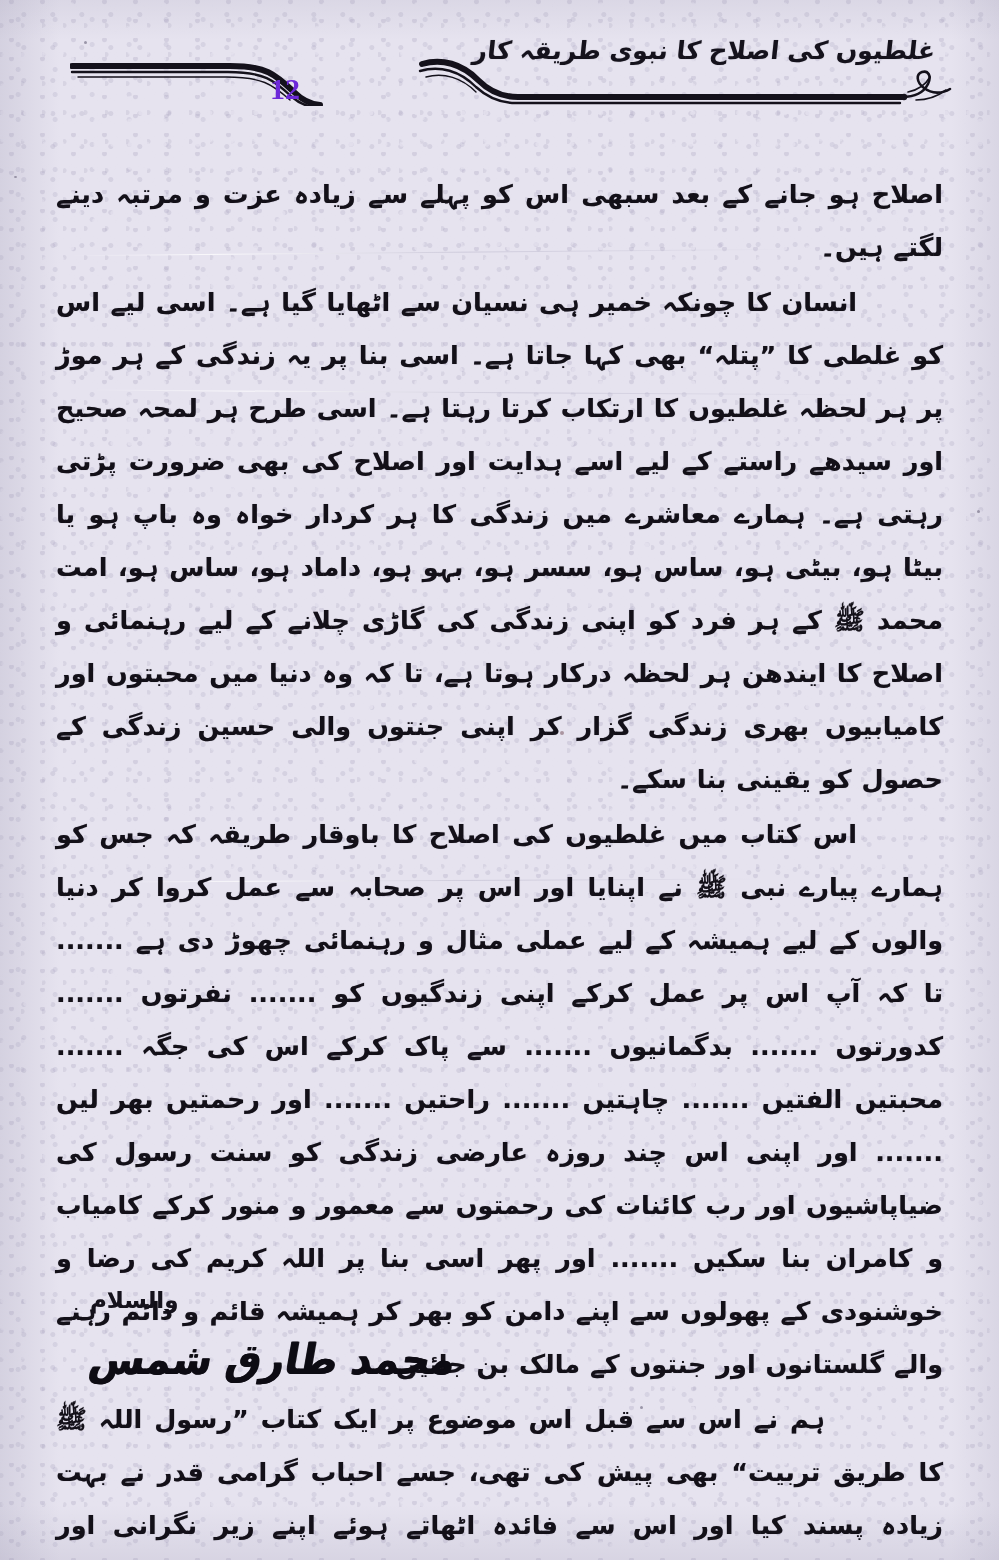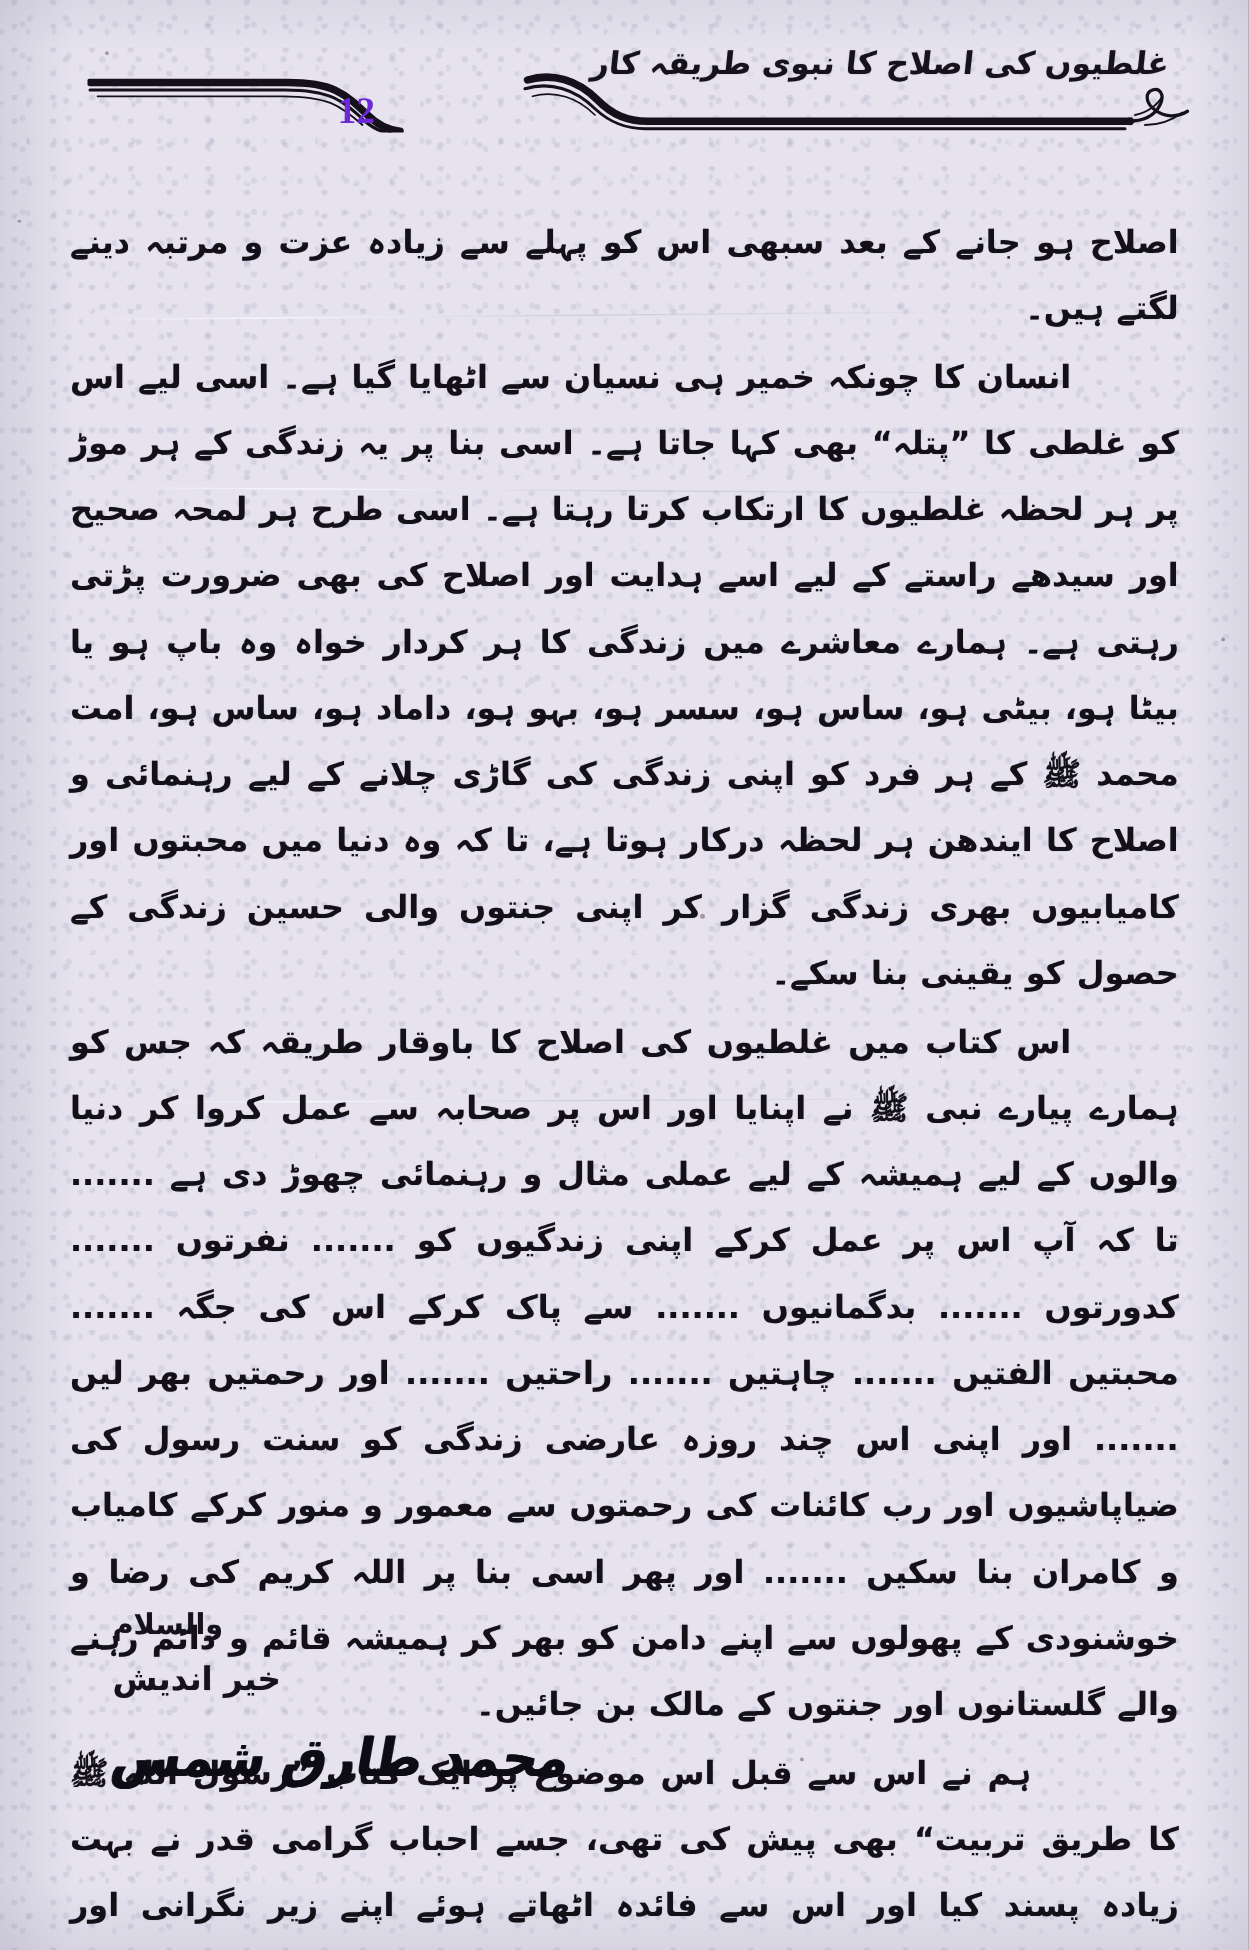--- a/index.html
+++ b/index.html
@@ -229,19 +229,18 @@
   <div class="body-text">
     <p class="para">اصلاح ہو جانے کے بعد سبھی اس کو پہلے سے زیادہ عزت و مرتبہ دینے لگتے ہیں۔</p>
     <p class="para indent">انسان کا چونکہ خمیر ہی نسیان سے اٹھایا گیا ہے۔ اسی لیے اس کو غلطی کا ”پتلہ“ بھی کہا جاتا ہے۔ اسی بنا پر یہ زندگی کے ہر موڑ پر ہر لحظہ غلطیوں کا ارتکاب کرتا رہتا ہے۔ اسی طرح ہر لمحہ صحیح اور سیدھے راستے کے لیے اسے ہدایت اور اصلاح کی بھی ضرورت پڑتی رہتی ہے۔ ہمارے معاشرے میں زندگی کا ہر کردار خواہ وہ باپ ہو یا بیٹا ہو، بیٹی ہو، ساس ہو، سسر ہو، بہو ہو، داماد ہو، ساس ہو، امت محمد ﷺ کے ہر فرد کو اپنی زندگی کی گاڑی چلانے کے لیے رہنمائی و اصلاح کا ایندھن ہر لحظہ درکار ہوتا ہے، تا کہ وہ دنیا میں محبتوں اور کامیابیوں بھری زندگی گزار کر اپنی جنتوں والی حسین زندگی کے حصول کو یقینی بنا سکے۔</p>
     <p class="para indent">اس کتاب میں غلطیوں کی اصلاح کا باوقار طریقہ کہ جس کو ہمارے پیارے نبی ﷺ نے اپنایا اور اس پر صحابہ سے عمل کروا کر دنیا والوں کے لیے ہمیشہ کے لیے عملی مثال و رہنمائی چھوڑ دی ہے ....... تا کہ آپ اس پر عمل کرکے اپنی زندگیوں کو ....... نفرتوں ....... کدورتوں ....... بدگمانیوں ....... سے پاک کرکے اس کی جگہ ....... محبتیں الفتیں ....... چاہتیں ....... راحتیں ....... اور رحمتیں بھر لیں ....... اور اپنی اس چند روزہ عارضی زندگی کو سنت رسول کی ضیاپاشیوں اور رب کائنات کی رحمتوں سے معمور و منور کرکے کامیاب و کامران بنا سکیں ....... اور پھر اسی بنا پر اللہ کریم کی رضا و خوشنودی کے پھولوں سے اپنے دامن کو بھر کر ہمیشہ قائم و دائم رہنے والے گلستانوں اور جنتوں کے مالک بن جائیں۔</p>
     <p class="para indent-lg">ہم نے اس سے قبل اس موضوع پر ایک کتاب ”رسول اللہ ﷺ کا طریق تربیت“ بھی پیش کی تھی، جسے احباب گرامی قدر نے بہت زیادہ پسند کیا اور اس سے فائدہ اٹھاتے ہوئے اپنے زیر نگرانی اور مسئولیت کی چھتری کے نیچے آل اولاد، خاندان و برادری، طلبا و طالبات اور اساتذہ کرام نے تربیت کے معاملہ میں خوب خوب فائدہ اٹھایا۔ اللہ کریم سے امید ہے کہ تمام مسلمان مرد و زن ہماری اس نئی پیشکش کو پسند کریں گے اور اس پر عمل کرکے اپنی زندگی کو دنیا میں ہی جنت کا گہوارہ بنا لیں گے۔ ان شاء اللہ</p>
   </div>
 
   <div class="closing">
     <div class="closing-salutation">والسلام</div>
 
-    <div class="closing-epithet">خیر اندیش</div>
 
     <div class="signature">محمد طارق شمس</div>
 
   </div>
 
 </div>
 
 </body></html>

